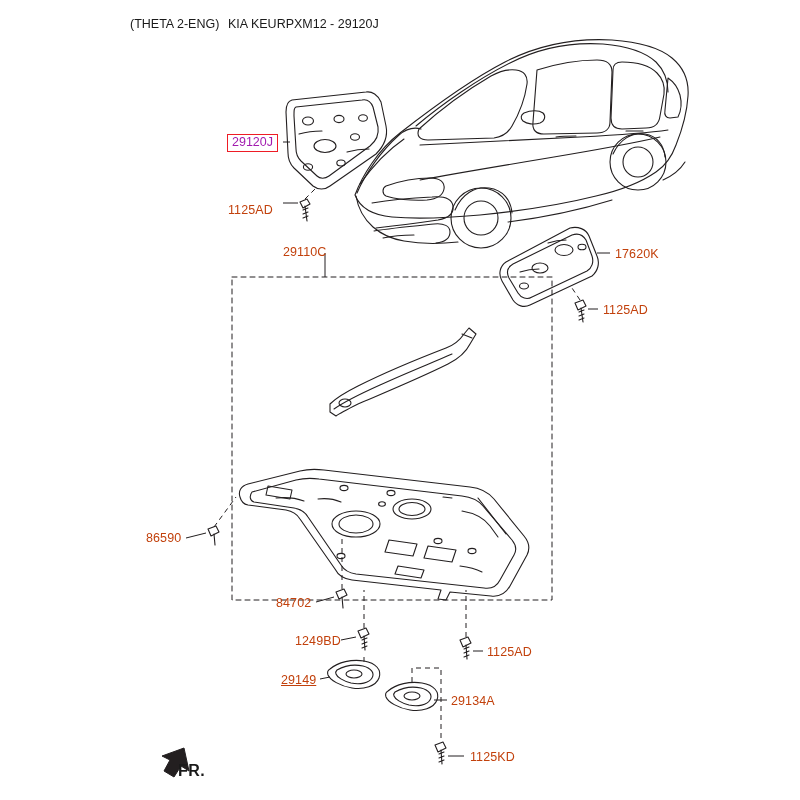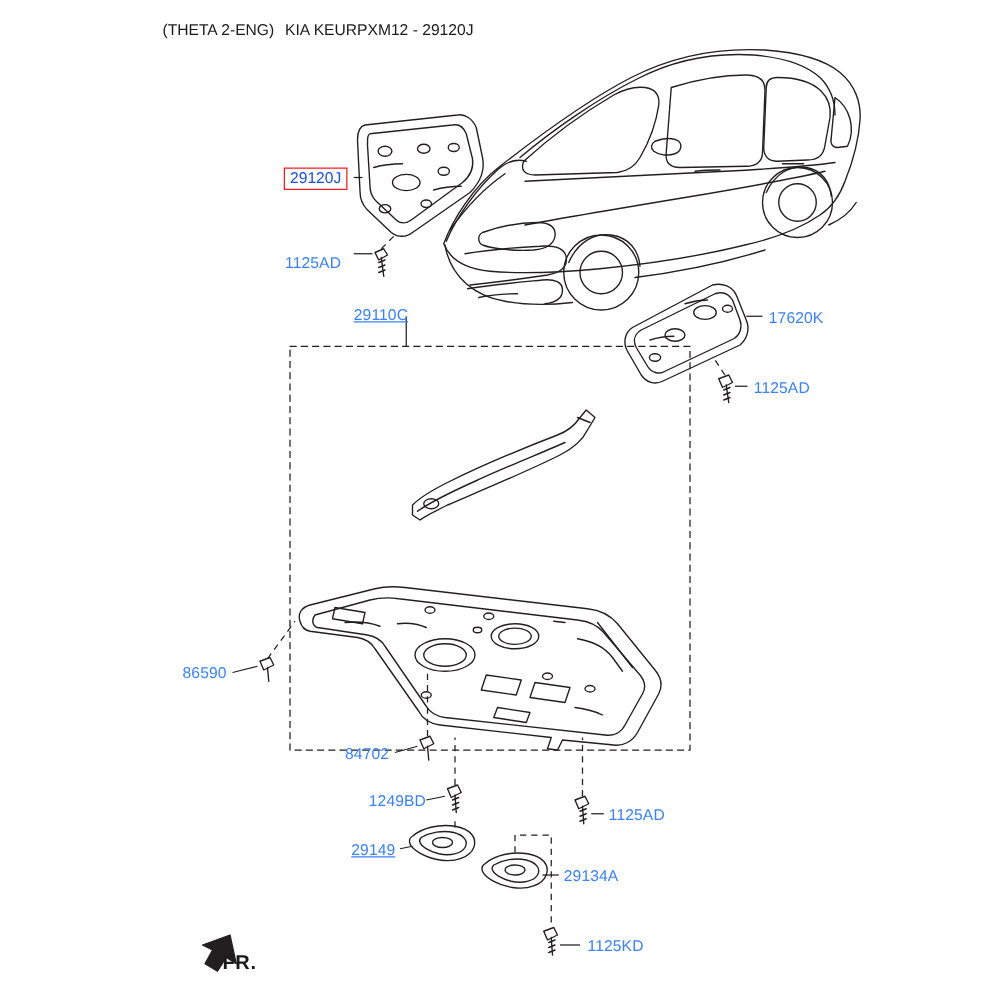--- a/index.html
+++ b/index.html
@@ -24,21 +24,21 @@
     position: absolute;
     left: 0; top: 0;
     width: 800px;
     height: 800px;
   }
   .lbl {
     position: absolute;
     font-size: 12.5px;
     line-height: 14px;
     white-space: nowrap;
-    color: #3b82f6;
+    color: #c2410c;
     letter-spacing: 0.1px;
   }
   .title-left {
     position: absolute;
     left: 130px;
     top: 17px;
     font-size: 12.5px;
     white-space: nowrap;
   }
   .title-right {
@@ -47,21 +47,21 @@
     top: 17px;
     font-size: 12.5px;
     white-space: nowrap;
   }
   .highlight {
     position: absolute;
     left: 227px;
     top: 134px;
     padding: 1px 4px 2px 4px;
     border: 1.4px solid #ee1c25;
-    color: #1d4ed8;
+    color: #a21caf;
     font-size: 12.5px;
     background: #ffffff;
     line-height: 13px;
   }
   .fr-text {
     position: absolute;
     left: 130px;
     top: 762px;
     font-size: 16px;
     font-weight: bold;
@@ -301,21 +301,21 @@
       <path d="M184 748 L162 756 L170 760 L164 771 L174 777 L181 766 L189 771 Z" fill="#231f20" stroke="#231f20" stroke-width="1" stroke-linejoin="round"></path>
     </g>
   </svg>
 
   <div class="title-left">(THETA 2-ENG)</div>
   <div class="title-right">KIA KEURPXM12 - 29120J</div>
 
   <div class="highlight">29120J</div>
 
   <div class="lbl" style="left:228px; top:203px;">1125AD</div>
-  <div class="lbl" style="left:283px; top:245px;text-decoration:underline;">29110C</div>
+  <div class="lbl" style="left:283px; top:245px;">29110C</div>
   <div class="lbl" style="left:615px; top:247px;">17620K</div>
   <div class="lbl" style="left:603px; top:303px;">1125AD</div>
   <div class="lbl" style="left:146px; top:531px;">86590</div>
   <div class="lbl" style="left:276px; top:596px;">84702</div>
   <div class="lbl" style="left:295px; top:634px;">1249BD</div>
   <div class="lbl" style="left:487px; top:645px;">1125AD</div>
   <div class="lbl" style="left:281px; top:673px;text-decoration:underline;">29149</div>
   <div class="lbl" style="left:451px; top:694px;">29134A</div>
   <div class="lbl" style="left:470px; top:750px;">1125KD</div>
 

